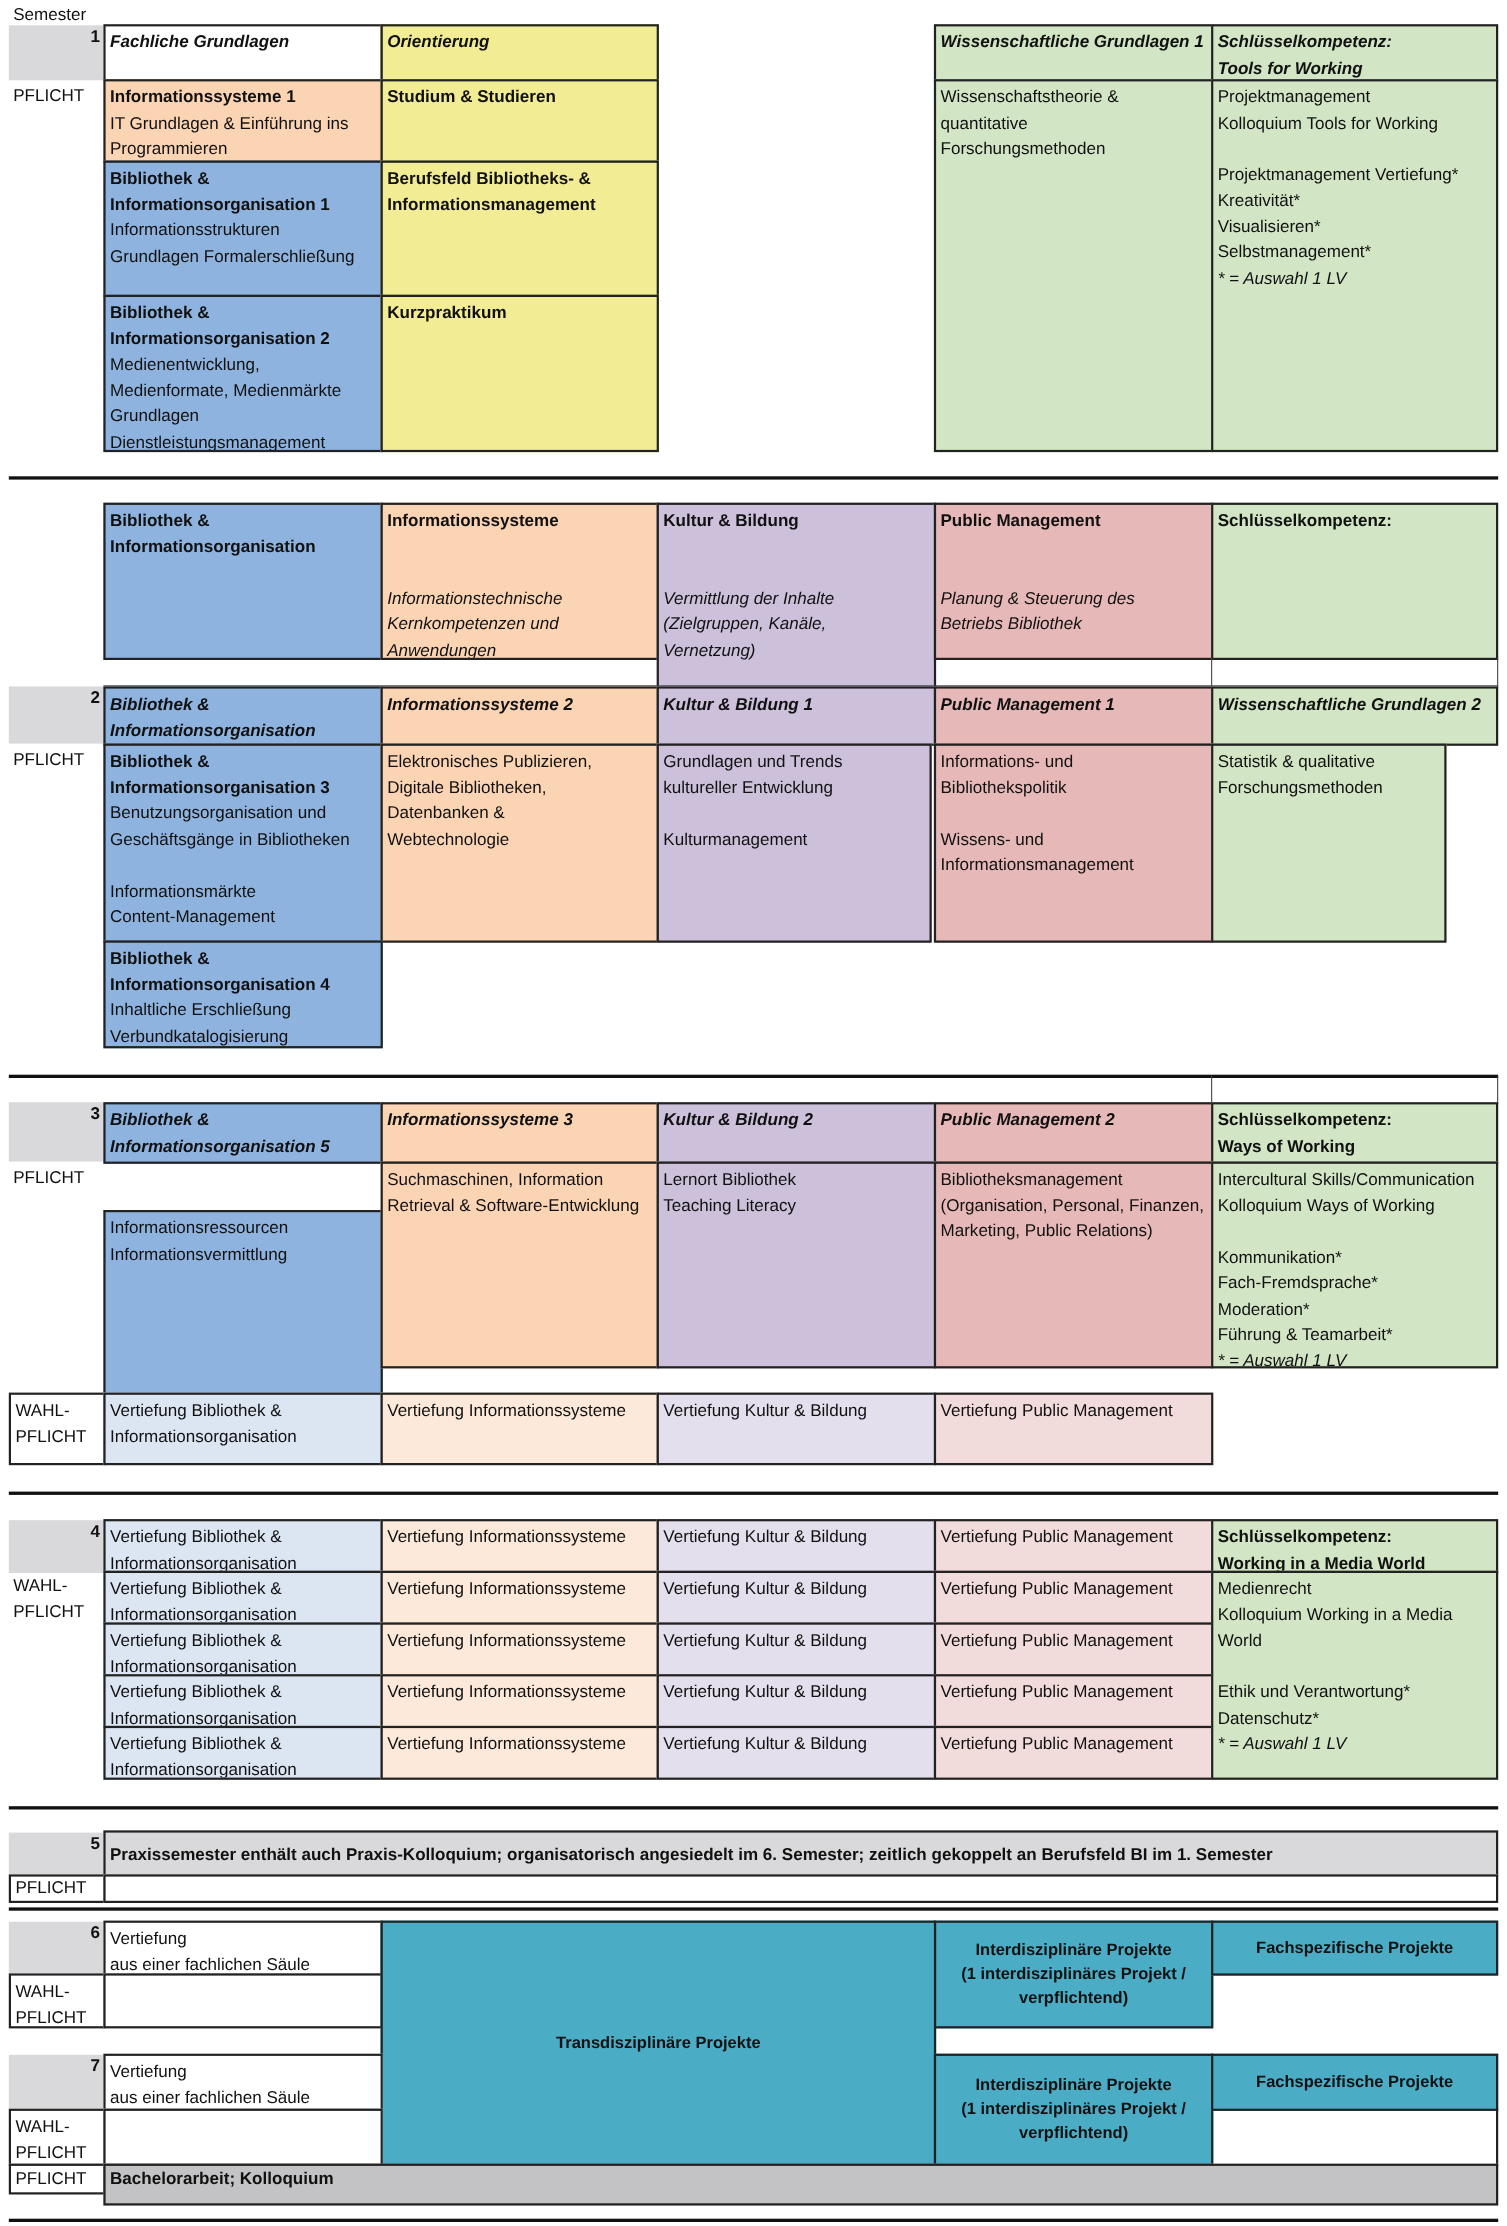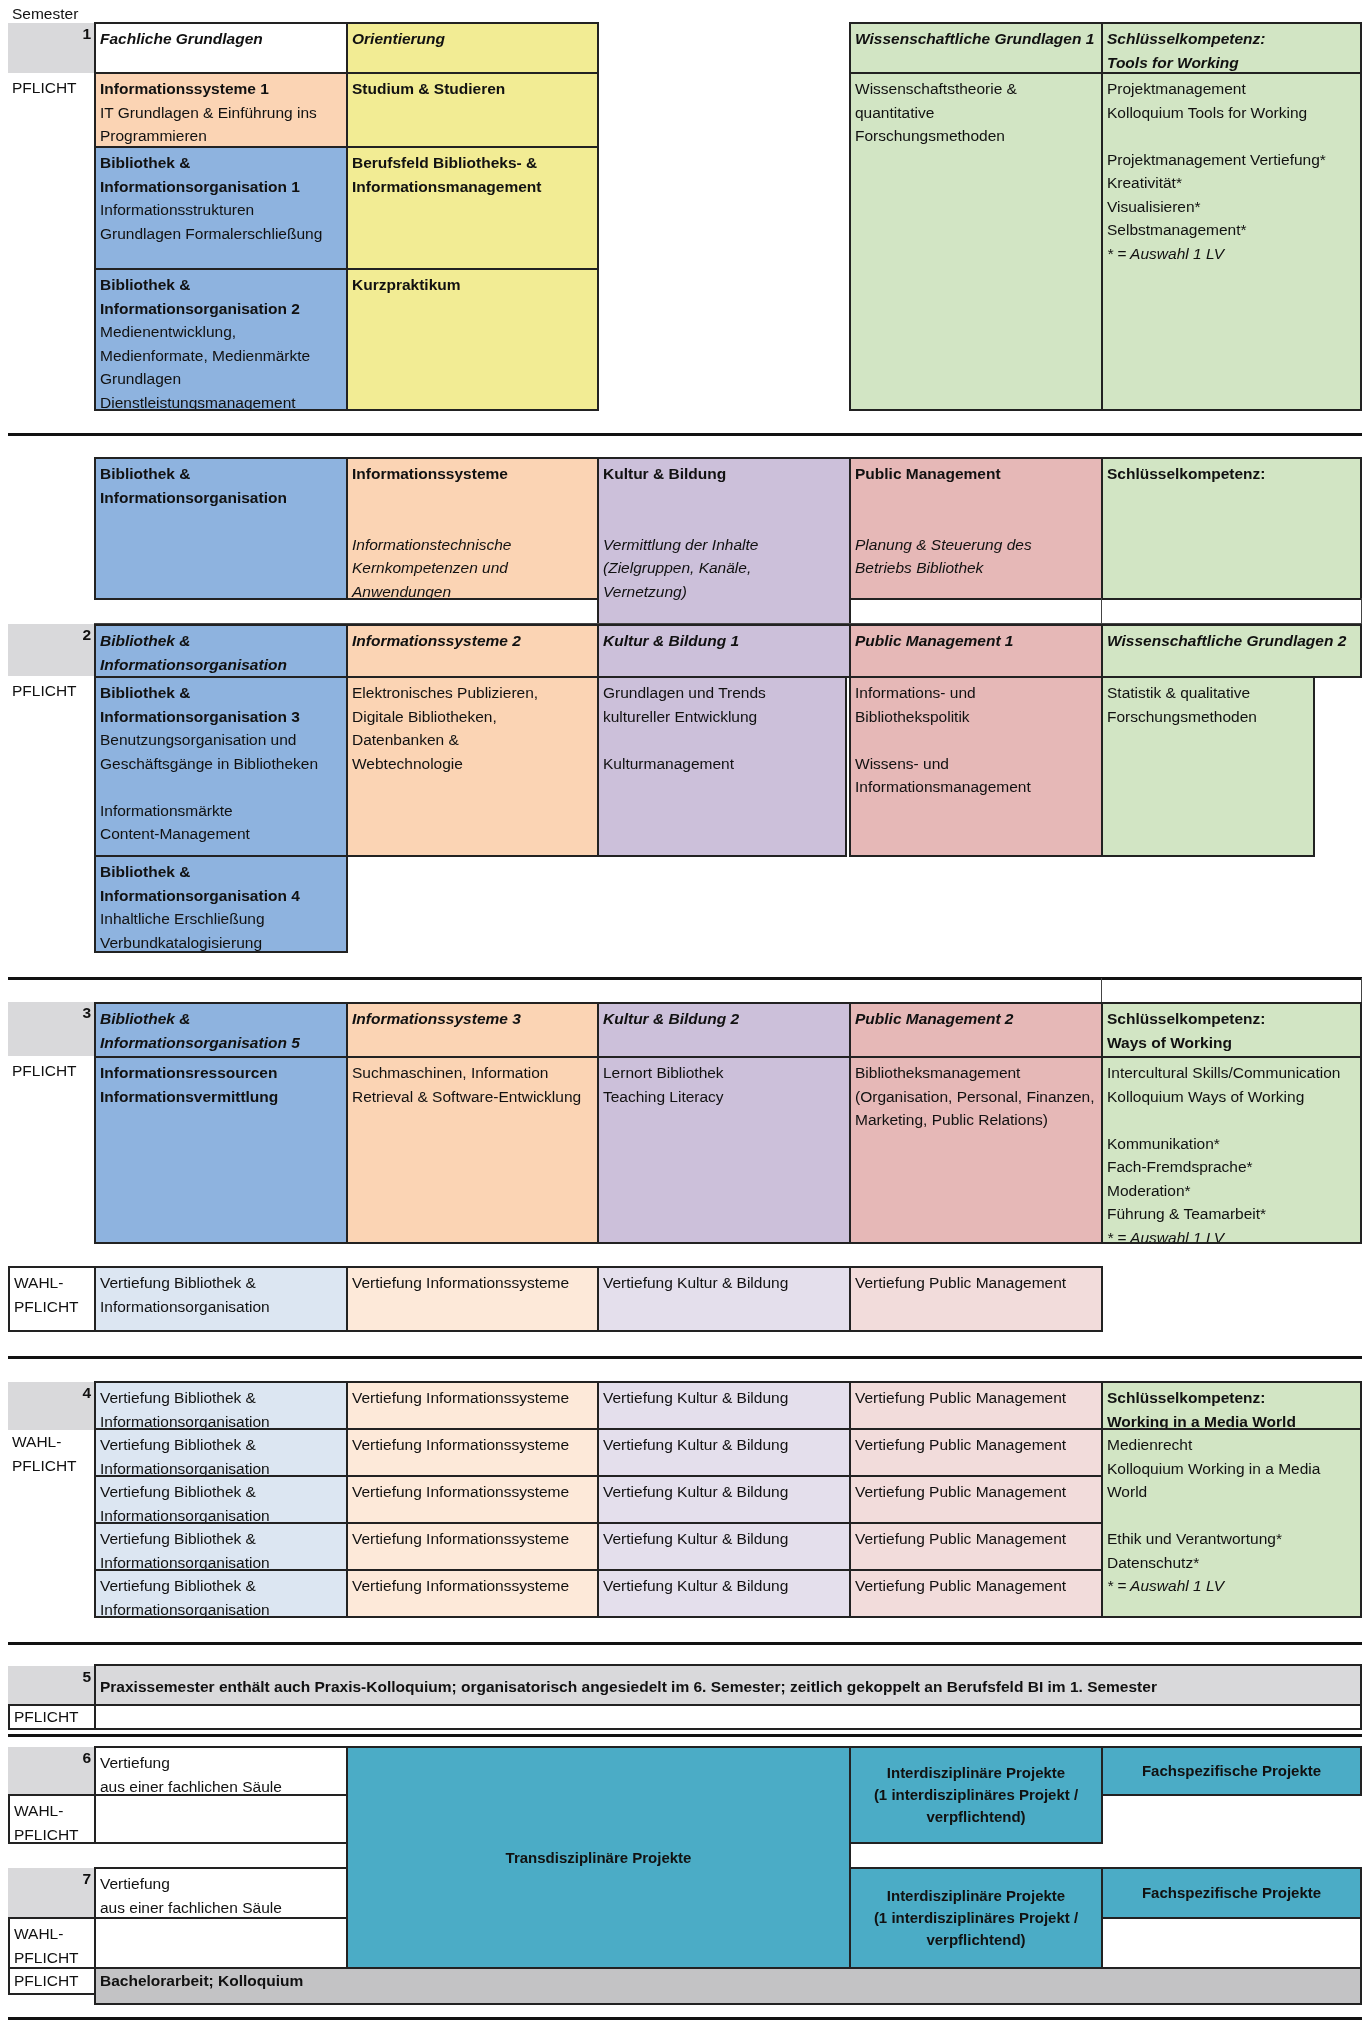--- a/index.html
+++ b/index.html
@@ -218,21 +218,21 @@
     <span class="t bi">Kultur &amp; Bildung 2</span>
     </div>
   <div class="cell red" style="left:849px;top:1002px;width:254px;height:56px;">
     <span class="t bi">Public Management 2</span>
     </div>
   <div class="cell green" style="left:1101px;top:1002px;width:261px;height:56px;">
     <span class="t b">Schlüsselkompetenz:
 Ways of Working</span>
     </div>
 
-  <div class="cell blue" style="left:94px;top:1056px;width:254px;height:188px;font-weight:bold;">
+  <div class="cell blue" style="left:94px;top:1100px;width:254px;height:188px;">
     <span class="t">Informationsressourcen
 Informationsvermittlung</span>
     </div>
   <div class="cell orange" style="left:346px;top:1056px;width:253px;height:188px;">
     <span class="t">Suchmaschinen, Information
 Retrieval &amp; Software-Entwicklung</span>
     </div>
   <div class="cell purple" style="left:597px;top:1056px;width:254px;height:188px;">
     <span class="t">Lernort Bibliothek
 Teaching Literacy</span>

